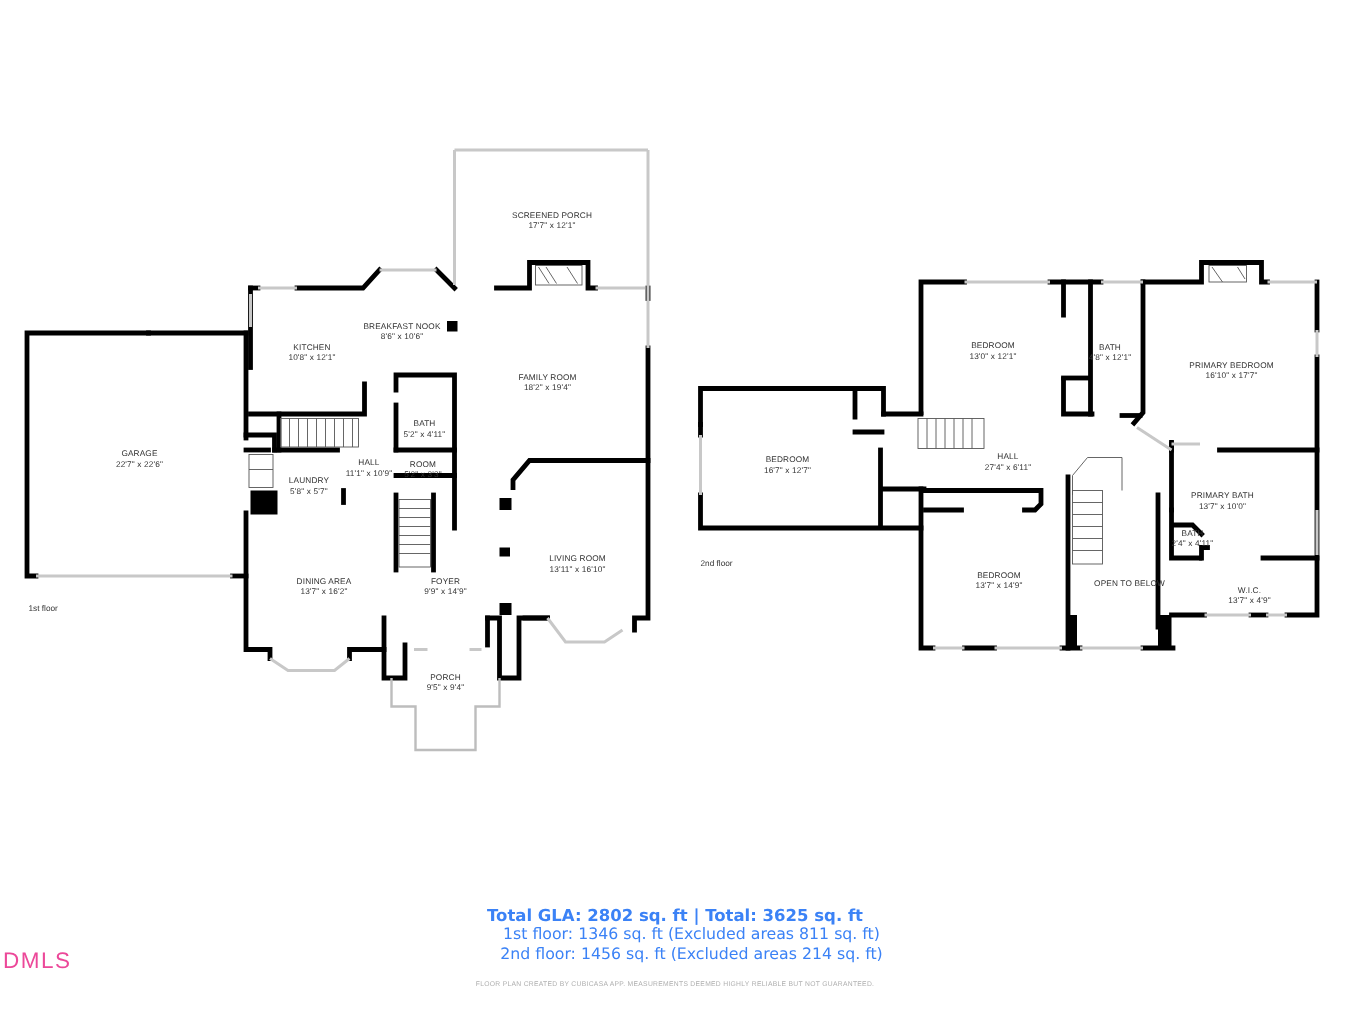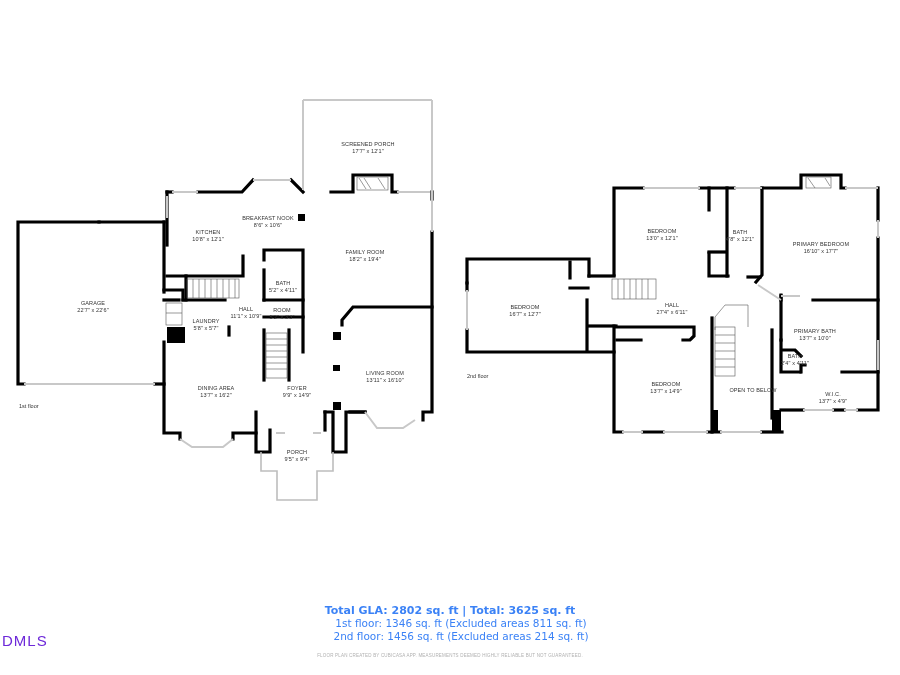--- a/index.html
+++ b/index.html
@@ -6,21 +6,21 @@
   body{width:900px;height:675px;position:relative;overflow:hidden;font-family:"Liberation Sans",sans-serif;}
   svg.plan{position:absolute;left:0;top:0;}
   .lbl{position:absolute;transform:translate(-50%,-50%);text-align:center;color:#333;font-size:5.5px;line-height:7px;white-space:nowrap;letter-spacing:0.1px;}
   .lbl .nm{display:block;}
   .lbl .dm{display:block;}
   .floor-tag{position:absolute;font-size:5.5px;color:#333;}
   .summary{position:absolute;left:0;width:900px;top:604px;text-align:center;color:#3b82f6;}
   .summary .l1{font-family:"DejaVu Sans",sans-serif;font-weight:bold;font-size:11px;line-height:13px;}
   .summary .l2,.summary .l3{font-family:"DejaVu Sans",sans-serif;font-size:10.5px;line-height:12.5px;margin-left:22px;}
   .disclaimer{position:absolute;left:0;width:900px;top:653px;text-align:center;font-size:4.5px;color:#b0b0b0;letter-spacing:0.2px;}
-  .logo{position:absolute;left:2px;top:632px;font-size:15px;color:#6d28d9;letter-spacing:1px;font-weight:300;}
+  .logo{position:absolute;left:2px;top:632px;font-size:15px;color:#ec4899;letter-spacing:1px;font-weight:300;}
 </style>
 </head>
 <body>
 
 <svg class="plan" width="900" height="675" viewBox="0 0 900 675">
   <g fill="none" stroke="#000" stroke-width="3.2" stroke-linecap="square">
 
     <path d="M99 222 H18 V384 H24"></path>
     <path d="M155 384 H164"></path>
     <path d="M164 222 V292"></path>

